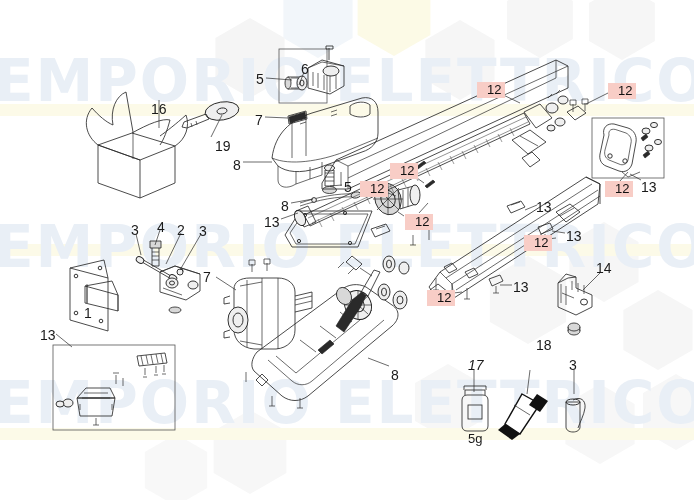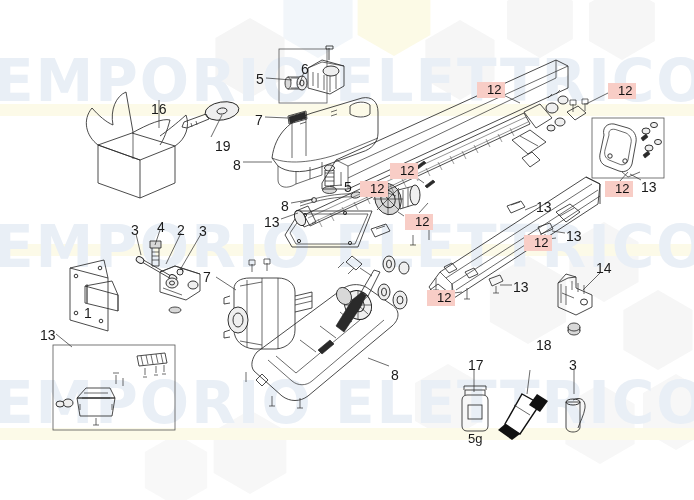--- a/index.html
+++ b/index.html
@@ -454,21 +454,21 @@
       <div class="lbl" style="left: 281px; top: 199px;">8</div>
       <div class="lbl" style="left: 131px; top: 223px;">3</div>
       <div class="lbl" style="left: 157px; top: 220px;">4</div>
       <div class="lbl" style="left: 177px; top: 223px;">2</div>
       <div class="lbl" style="left: 199px; top: 224px;">3</div>
       <div class="lbl" style="left: 84px; top: 306px;">1</div>
       <div class="lbl" style="left: 203px; top: 270px;">7</div>
       <div class="lbl" style="left: 40px; top: 328px;">13</div>
       <div class="lbl" style="left: 596px; top: 261px;">14</div>
       <div class="lbl" style="left: 391px; top: 368px;">8</div>
-      <div class="lbl" style="left: 468px; top: 358px;">17</div>
+      <div class="lbl" style="left: 468px; top: 358px; font-style: italic;">17</div>
       <div class="lbl" style="left: 524px; top: 338px; margin-left: 12px;">18</div>
       <div class="lbl" style="left: 569px; top: 358px;">3</div>
       <div class="lbl sm" style="left: 468px; top: 432px;">5g</div>
       <div class="lbl" style="left: 536px; top: 200px;">13</div>
       <div class="lbl" style="left: 566px; top: 229px;">13</div>
       <div class="lbl" style="left: 513px; top: 280px;">13</div>
       <div class="lbl" style="left: 641px; top: 180px;">13</div>
       <div class="lbl hi" style="left: 477px; top: 82px;">12</div>
       <div class="lbl hi" style="left: 608px; top: 83px;">12</div>
       <div class="lbl hi" style="left: 390px; top: 163px;">12</div>

